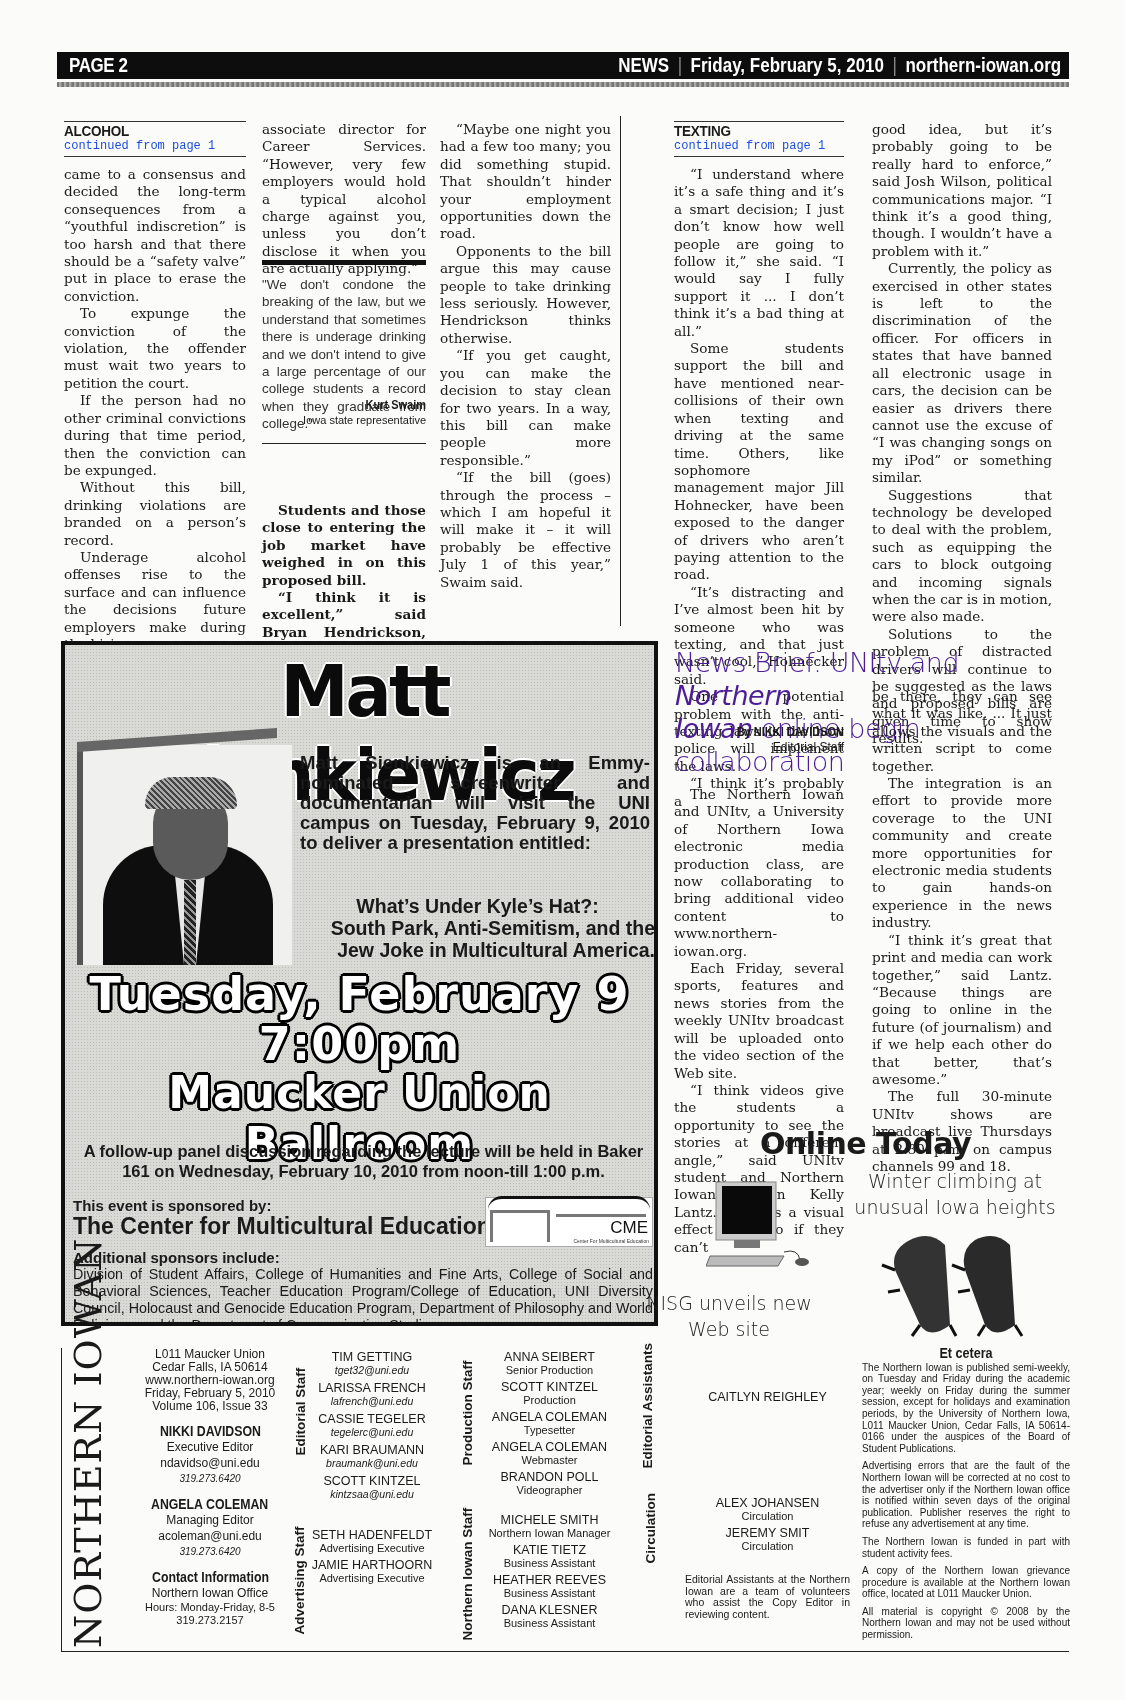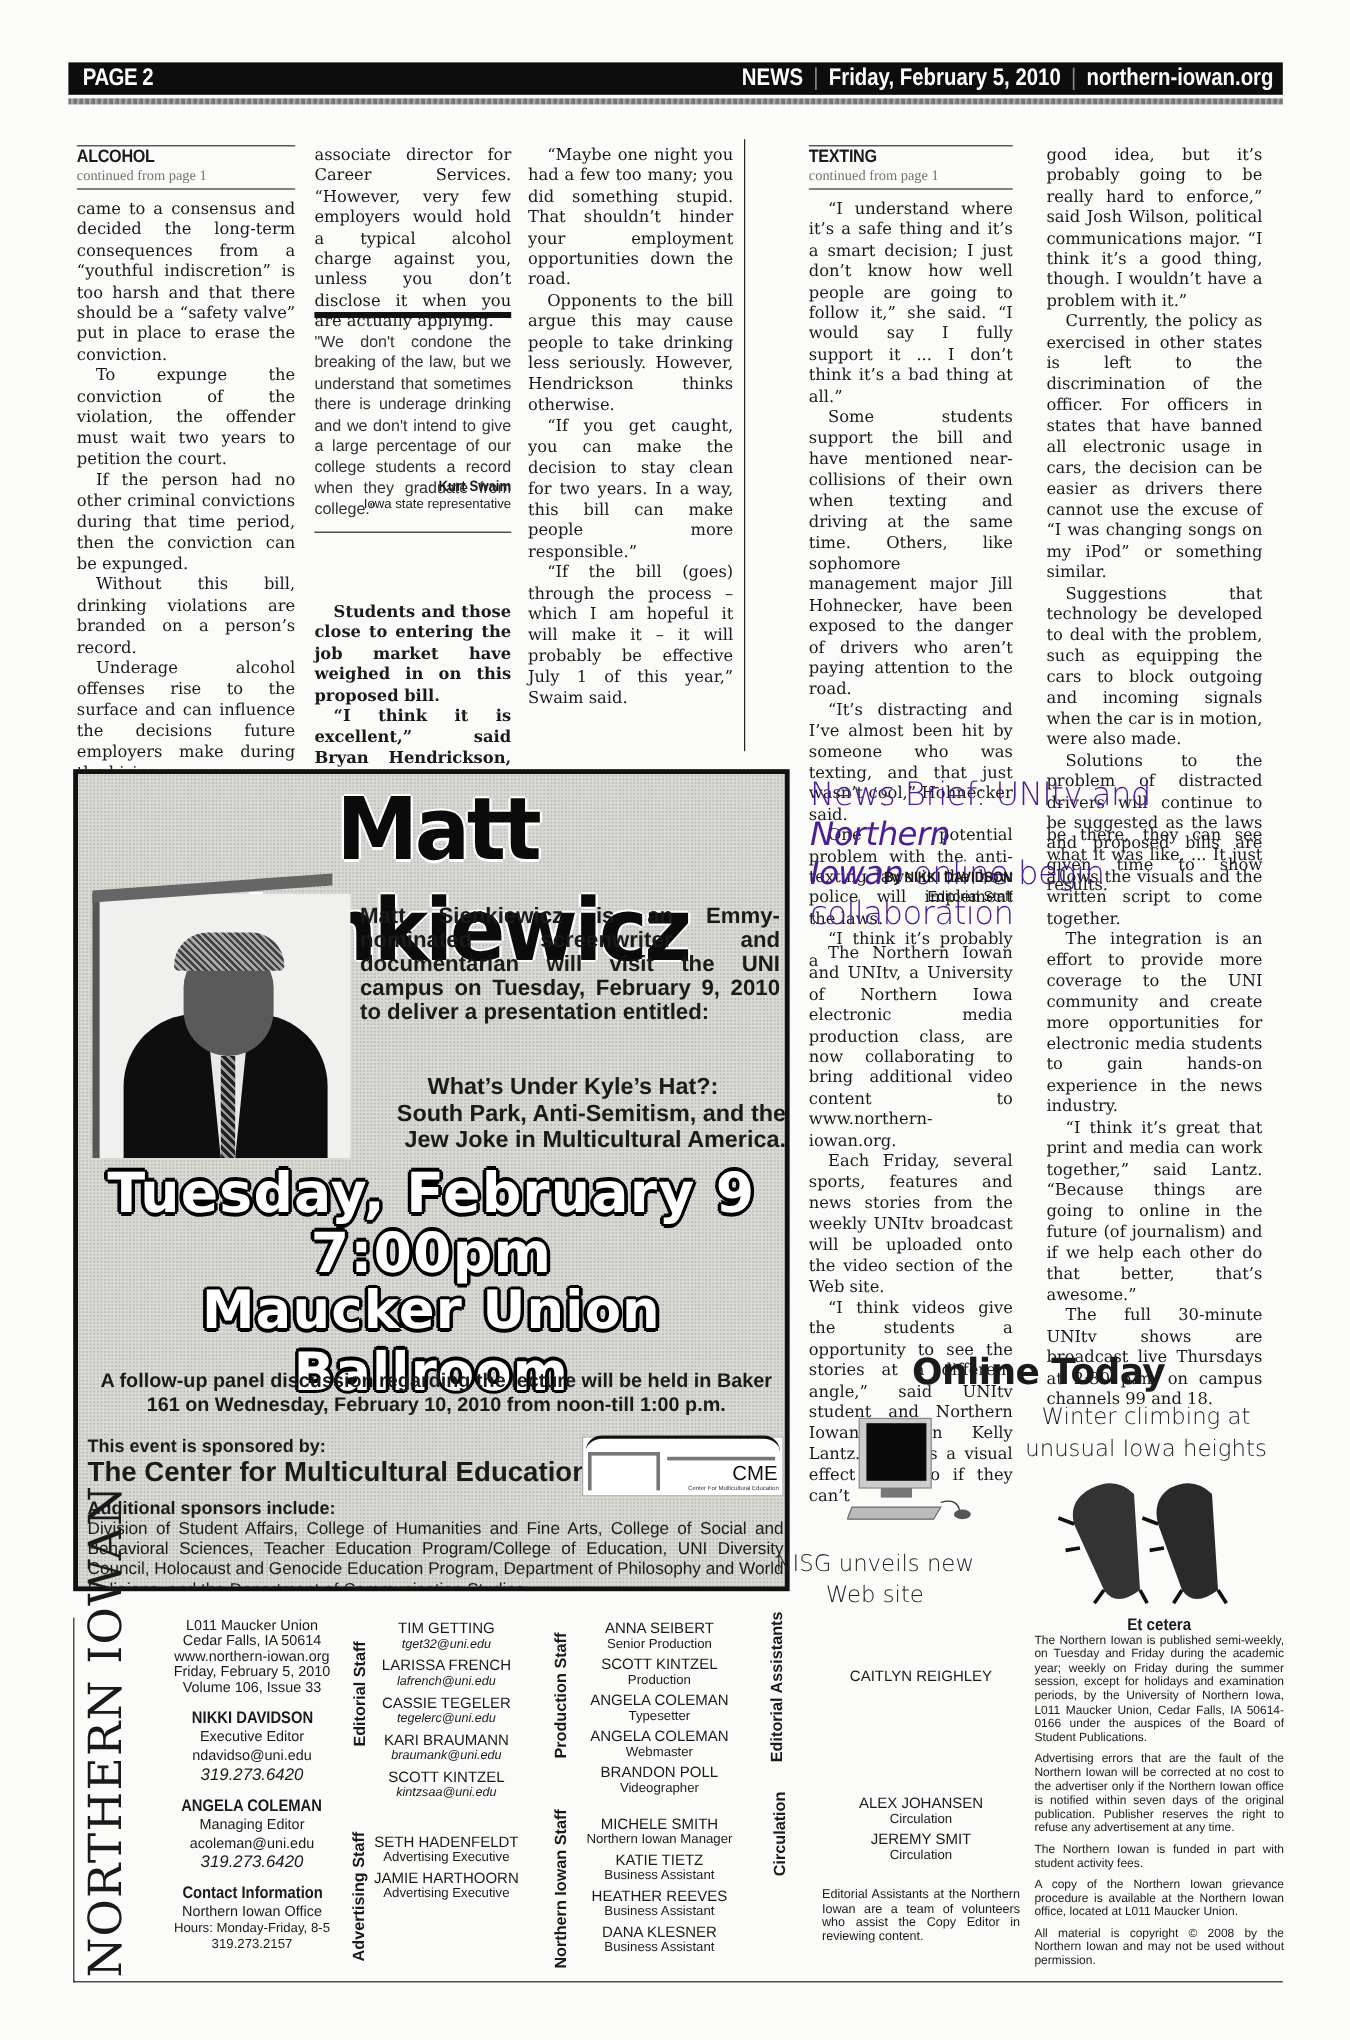--- a/index.html
+++ b/index.html
@@ -16,21 +16,21 @@
   .header-bar .sep { color: #888; font-weight: normal; }
   .header-rule { left: 57px; top: 82px; width: 1012px; height: 5px; background: repeating-linear-gradient(90deg,#777 0 2px,#aaa 2px 4px,#888 4px 5px); }
 
   
   .col { font-size: 13.6px; line-height: 17.4px; text-align: justify; hyphens: auto; }
   .col p { text-indent: 16px; }
   .col p.noindent { text-indent: 0; }
 
   .slug-rule { border-top: 1px solid #333; }
   .slug-title { font-family: "Liberation Sans", sans-serif; font-weight: bold; font-size: 15px; letter-spacing: -0.3px; transform: scaleX(0.9); transform-origin: left; }
-  .slug-sub { font-family: Liberation Serif, serif; font-size: 12px; color: #737373; }
+  .slug-sub { font-family: Liberation Mono, monospace; font-size: 12px; color: #1d4ed8; }
 
   .pullquote { font-family: "Liberation Sans", sans-serif; font-size: 13.4px; line-height: 17.4px; color: #333; font-weight: 300; text-align: justify; }
   .pq-bar { height: 5px; background: #111; }
   .pq-name { font-family: "Liberation Sans", sans-serif; font-weight: bold; font-size: 12.5px; text-align: right; transform: scaleX(0.88); transform-origin: right; }
   .pq-title { font-family: "Liberation Sans", sans-serif; font-size: 11px; text-align: right; }
 
   .vrule { width: 1px; background: #222; }
 
   
   .ad { left: 61px; top: 641px; width: 597px; height: 685px; border: 4px solid #111;
@@ -76,21 +76,21 @@
   .online-item { font-family: "DejaVu Sans", sans-serif; font-weight: 300; font-size: 19px; line-height: 26px; text-align: center; color: #222; }
   .computer { left: 706px; top: 1178px; width: 110px; height: 95px; }
   .boots { left: 880px; top: 1230px; width: 170px; height: 110px; }
 
   
   .mast { left: 61px; top: 1348px; width: 1008px; height: 304px; border-left: 1px solid #222; border-bottom: 1px solid #222; }
   .mast-logo { position: absolute; left: 4px; top: 300px; width: 296px; transform: rotate(-90deg); transform-origin: left top; font-family: "DejaVu Serif", serif; font-size: 38px; letter-spacing: 1px; text-align: center; white-space: nowrap; }
   .mast-info { position: absolute; left: 48px; top: 0; width: 200px; text-align: center; font-family: "Liberation Sans", sans-serif; font-size: 12px; line-height: 13px; }
   .mast-info .big { font-weight: bold; font-size: 14px; transform: scaleX(0.88); display: inline-block; }
   .mast-info .sub { font-size: 12px; line-height: 16px; }
-  .mast-info .ph { font-style: italic; font-size: 14px; line-height: 15px; }
+  .mast-info .ph { font-style: italic; font-size: 10px; line-height: 15px; }
   .vlabel { position: absolute; font-family: "Liberation Sans", sans-serif; font-weight: bold; font-size: 13.5px; transform: rotate(-90deg); transform-origin: center; white-space: nowrap; }
   .staff { position: absolute; text-align: center; font-family: "Liberation Sans", sans-serif; }
   .staff .n { font-size: 12.5px; line-height: 14px; }
   .staff .r { font-size: 11px; line-height: 13px; margin-bottom: 3px; }
   .staff .e { font-size: 10.5px; line-height: 13px; font-style: italic; margin-bottom: 4px; }
   .etc { position: absolute; left: 800px; top: 0; width: 208px; font-family: "Liberation Sans", sans-serif; font-size: 10px; line-height: 11.6px; text-align: justify; }
   .etc h4 { text-align: center; font-size: 14px; font-weight: bold; margin-bottom: 2px; transform: scaleX(0.9); }
   .etc p { margin-bottom: 6px; }
   .ea-note { position: absolute; left: 623px; top: 226px; width: 165px; font-family: "Liberation Sans", sans-serif; font-size: 10.5px; line-height: 11.6px; text-align: justify; }
 </style>

